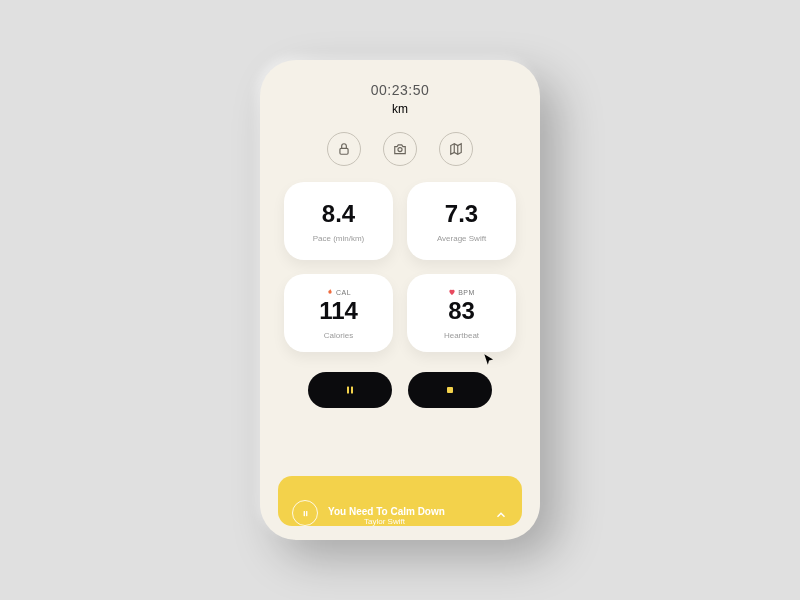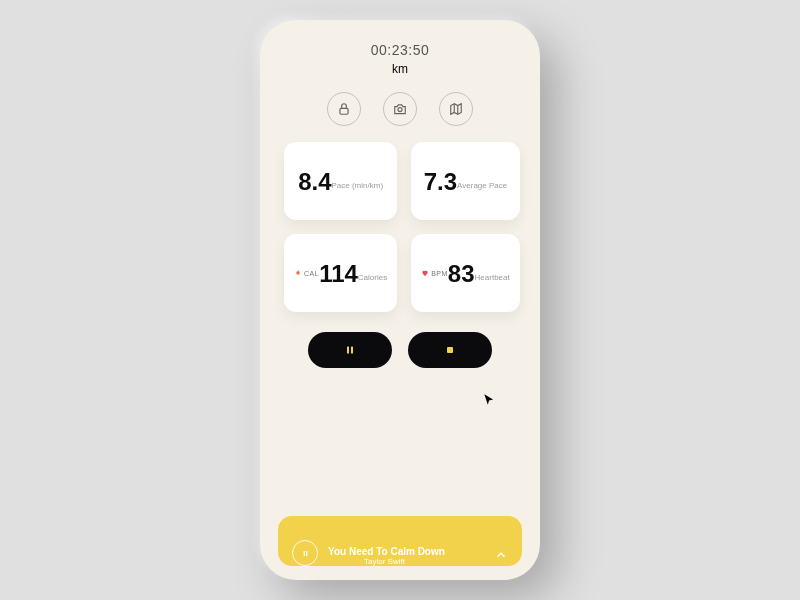--- a/index.html
+++ b/index.html
@@ -3,21 +3,21 @@
   <meta charset="utf-8">
   <style>
     * { box-sizing: border-box; margin: 0; padding: 0; }
     body {
       width: 800px; height: 600px;
       background: #e0e0e0;
       font-family: -apple-system, BlinkMacSystemFont, 'Segoe UI', sans-serif;
       display: flex; align-items: center; justify-content: center;
     }
     .phone {
-      width: 280px; height: 560px;
+      width: 280px; height: 480px;
       background: #f5f1e8;
       border-radius: 36px;
       box-shadow: 18px 18px 45px rgba(0,0,0,0.25), -4px -4px 10px rgba(255,255,255,0.5);
       display: flex; flex-direction: column;
       padding: 22px 18px 14px;
       position: relative;
     }
     .timer {
       text-align: center;
       font-size: 14px;
@@ -51,24 +51,24 @@
       cursor: pointer; color: #6b665d;
       background: transparent;
     }
     .stat-grid {
       display: grid; grid-template-columns: 1fr 1fr;
       gap: 14px;
       padding: 0 6px;
     }
     .stat-card {
       background: #ffffff;
-      border-radius: 12px;
+      border-radius: 20px;
       box-shadow: 0 6px 14px rgba(0,0,0,0.06);
       padding: 12px 10px 10px;
-      display: flex; flex-direction: row; align-items: center;
+      display: flex; flex-direction: column; align-items: center;
       min-height: 78px;
       justify-content: center;
     }
     .stat-badge {
       font-size: 7px; color: #777; letter-spacing: 0.5px;
       display: flex; align-items: center; gap: 2px;
       margin-bottom: 2px;
     }
     .stat-value { font-size: 24px; font-weight: 600; color: #0d0d10; line-height: 1.1; }
     .stat-label { font-size: 8px; color: #9b9b9b; margin-top: 6px; }
@@ -136,21 +136,21 @@
     </div>
   </div>
 
   <div class="stat-grid">
     <div class="stat-card">
       <div class="stat-value">8.4</div>
       <div class="stat-label">Pace (min/km)</div>
     </div>
     <div class="stat-card">
       <div class="stat-value">7.3</div>
-      <div class="stat-label">Average Pace</div>
+      <div class="stat-label">Average Swift</div>
     </div>
     <div class="stat-card">
       <div class="stat-badge">
         <svg width="8" height="8" viewBox="0 0 24 24" fill="#ef6c3f">
             <path d="M12 2c1 4 5 5 5 10a5 5 0 0 1-10 0c0-3 2-4 3-6 0 2 2 2 2-4z"></path>
           </svg>
         <span>CAL</span>
       </div>
       <div class="stat-value">114</div>
       <div class="stat-label">Calories</div>

